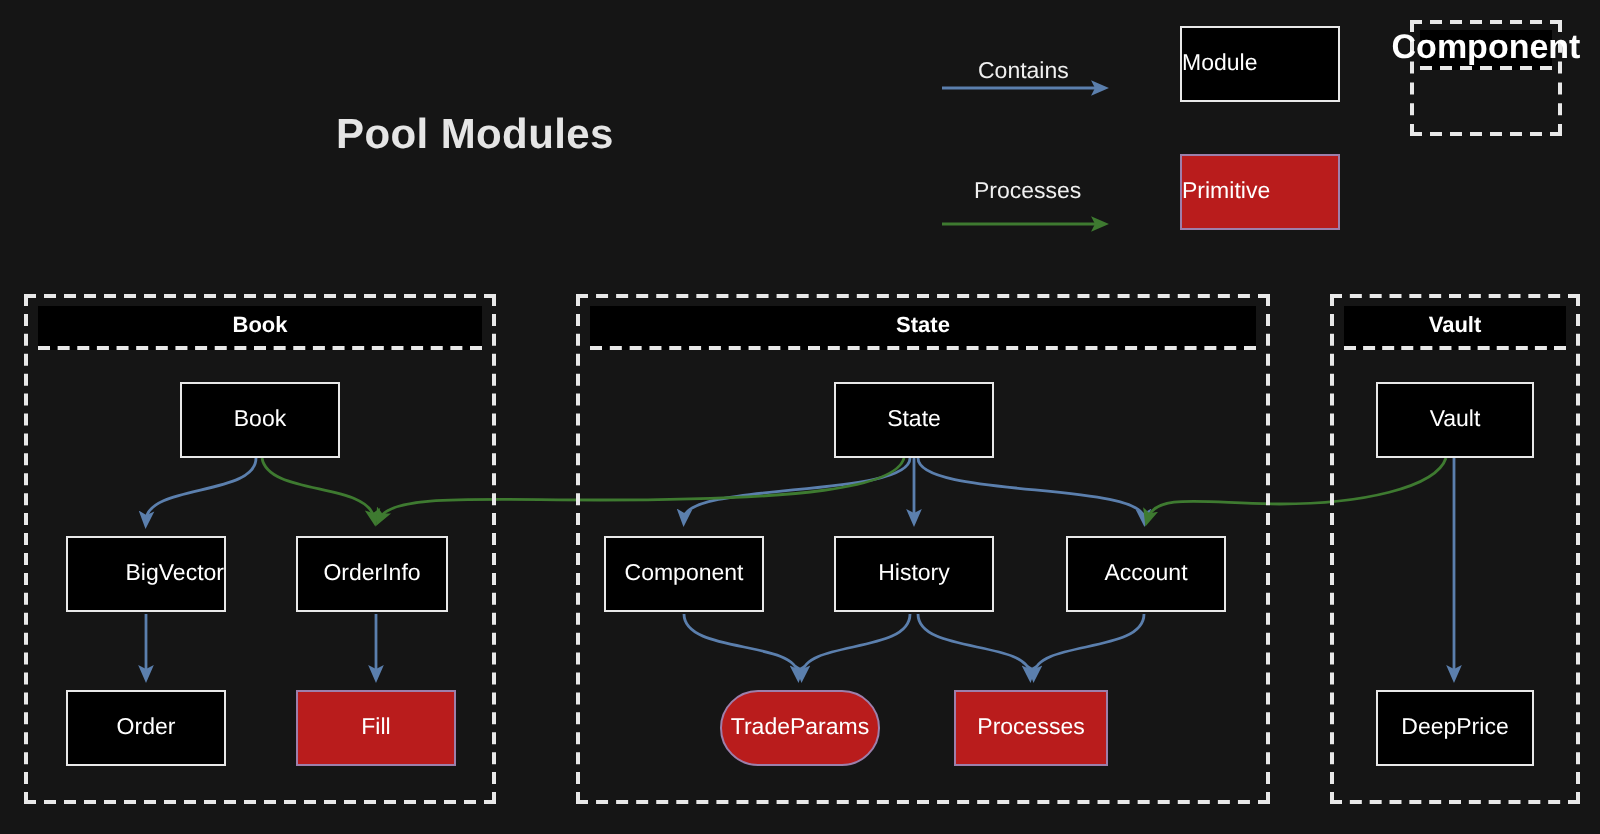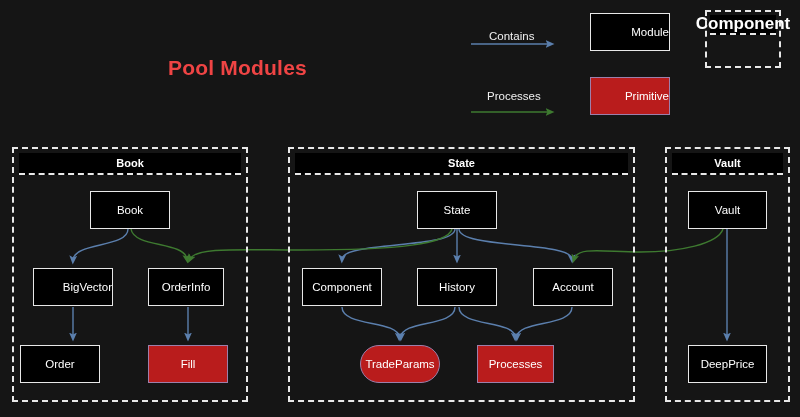--- a/index.html
+++ b/index.html
@@ -25,21 +25,21 @@
     width: 800px;
     height: 417px;
     pointer-events: none;
   }
   .title {
     position: absolute;
     left: 168px;
     top: 56px;
     font-size: 21px;
     font-weight: bold;
-    color: #ef4444;
+    color: #e5e5e5;
     letter-spacing: 0.2px;
     white-space: nowrap;
     text-align: right;
   }
   
   .group {
     position: absolute;
     border: 2px dashed #e8e8e8;
     box-sizing: border-box;
     background: transparent;
@@ -86,25 +86,24 @@
     position: absolute;
     color: #f0f0f0;
     font-size: 11.5px;
     white-space: nowrap;
   }
   .legend-box {
     position: absolute;
     box-sizing: border-box;
     display: flex;
     align-items: center;
-    justify-content: flex-end;
+    justify-content: flex-start;
     font-size: 11.5px;
     color: #ffffff;
     white-space: nowrap;
-    padding-left: 44px;
   }
   .legend-component {
     position: absolute;
     box-sizing: border-box;
     border: 2px dashed #e8e8e8;
   }
   .legend-component-header {
     position: absolute;
     left: 3px;
     right: 3px;
@@ -185,21 +184,21 @@
 
   <div class="node module" style="left:90px; top:191px; width:80px; height:38px;">
     <span>Book</span>
   </div>
   <div class="node module" style="left:33px; top:268px; width:80px; height:38px;justify-content:flex-end;">
     <span>BigVector</span>
   </div>
   <div class="node module" style="left:148px; top:268px; width:76px; height:38px;">
     <span>OrderInfo</span>
   </div>
-  <div class="node module" style="left:20px; top:345px; width:80px; height:38px;">
+  <div class="node module" style="left:33px; top:345px; width:80px; height:38px;">
     <span>Order</span>
   </div>
   <div class="node primitive" style="left:148px; top:345px; width:80px; height:38px;">
     <span>Fill</span>
   </div>
 
   <div class="node module" style="left:417px; top:191px; width:80px; height:38px;">
     <span>State</span>
   </div>
   <div class="node module" style="left:302px; top:268px; width:80px; height:38px;">

